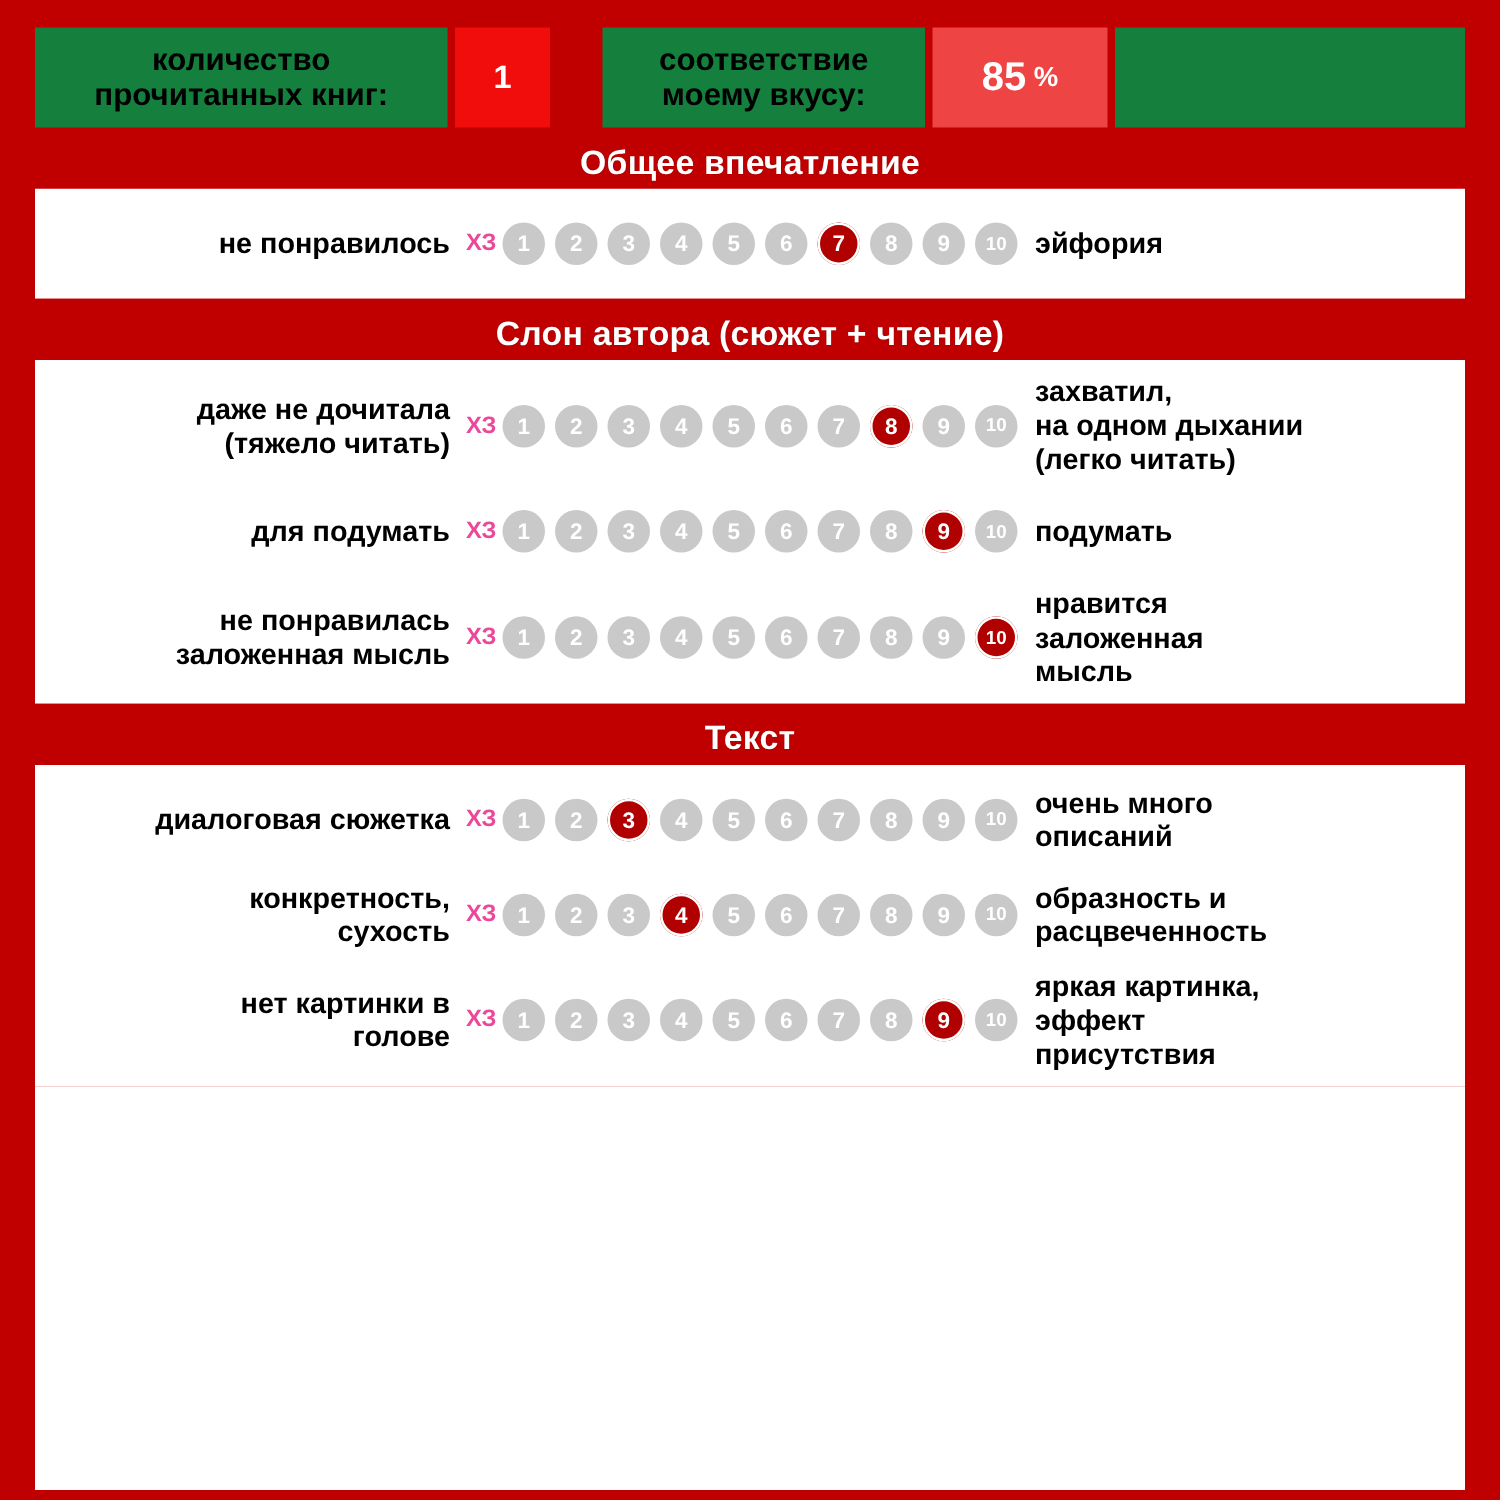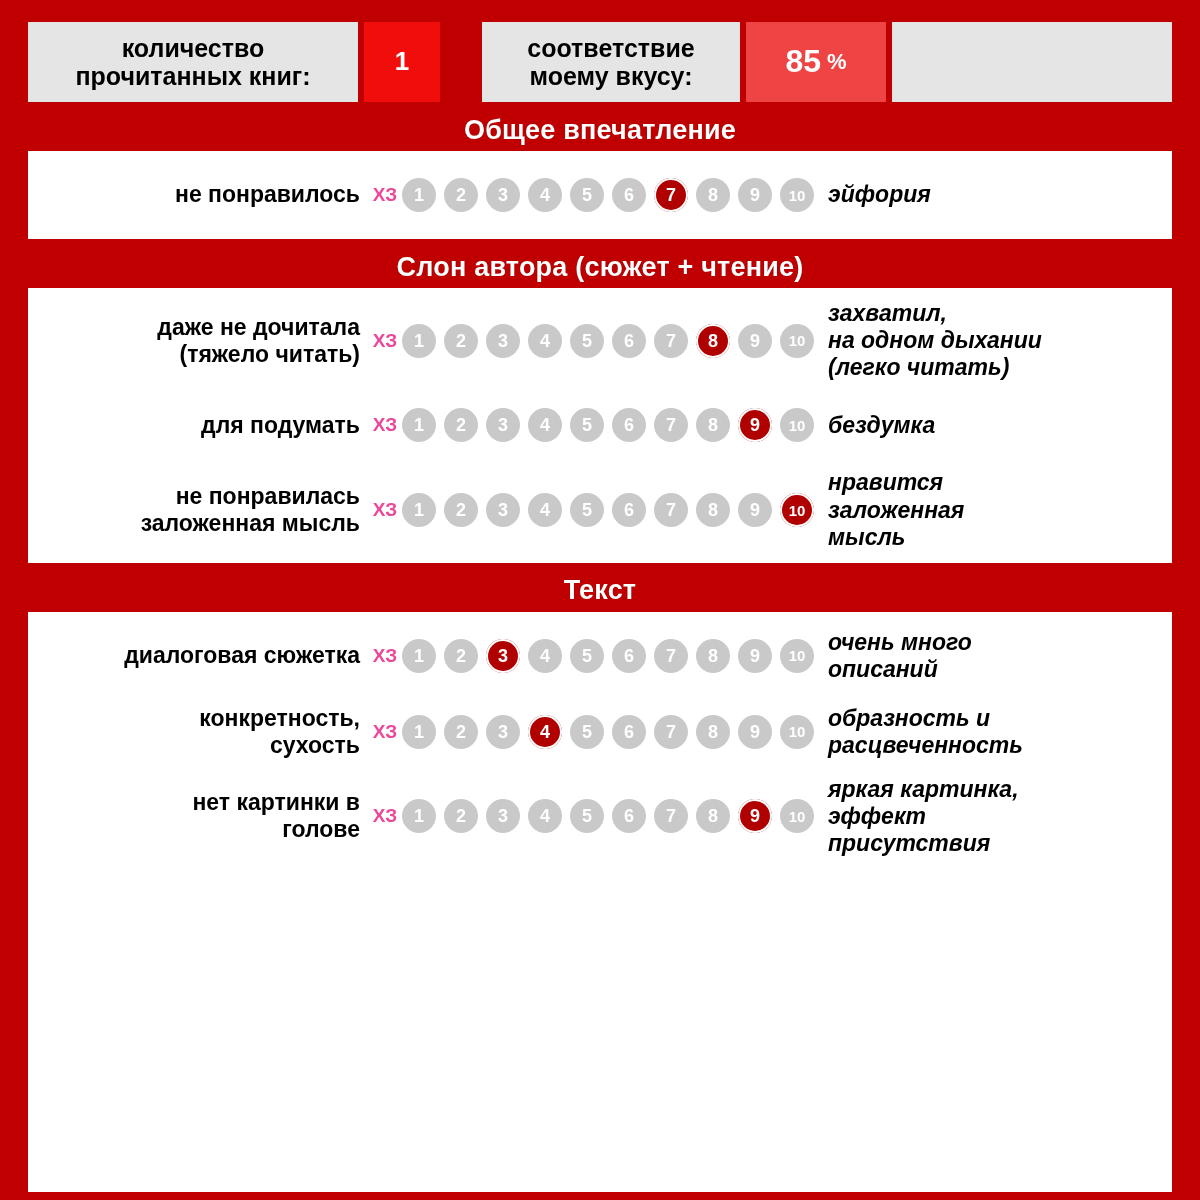--- a/index.html
+++ b/index.html
@@ -22,21 +22,21 @@
     padding: 22px 28px 0 28px;
   }
   
   .summary {
     display: flex;
     align-items: stretch;
     height: 80px;
     gap: 6px;
   }
   .sum-cell {
-    background: #e5e5e5;
+    background: #15803d;
     display: flex;
     align-items: center;
     justify-content: center;
     text-align: center;
     font-weight: bold;
     color: #000;
     line-height: 1.12;
     font-size: 25px;
     padding: 0 14px;
     box-sizing: border-box;
@@ -129,21 +129,20 @@
     background: #b00000;
     box-shadow: 0 0 0 2px #ffffff inset;
   }
   .row-right {
     padding-left: 14px;
     font-size: 23px;
     font-weight: bold;
     color: #000;
     line-height: 1.18;
     flex: 1;
-    font-style: italic;
   }
   .filler { background: #ffffff; }
 </style>
 </head>
 <body>
 
 <div class="sheet">
 
   <div class="summary">
     <div class="sum-cell sum-label-1">
@@ -217,21 +216,21 @@
             <div class="dot">2</div>
             <div class="dot">3</div>
             <div class="dot">4</div>
             <div class="dot">5</div>
             <div class="dot">6</div>
             <div class="dot">7</div>
             <div class="dot">8</div>
             <div class="dot sel">9</div>
             <div class="dot" style="font-size: 15px;">10</div>
           </div>
-          <div class="row-right">бездумка</div>
+          <div class="row-right">подумать</div>
         </div>
         <div class="row">
           <div class="row-left">не понравилась<br>заложенная мысль</div>
           <div class="xz">ХЗ</div>
           <div class="dots">
             <div class="dot">1</div>
             <div class="dot">2</div>
             <div class="dot">3</div>
             <div class="dot">4</div>
             <div class="dot">5</div>

